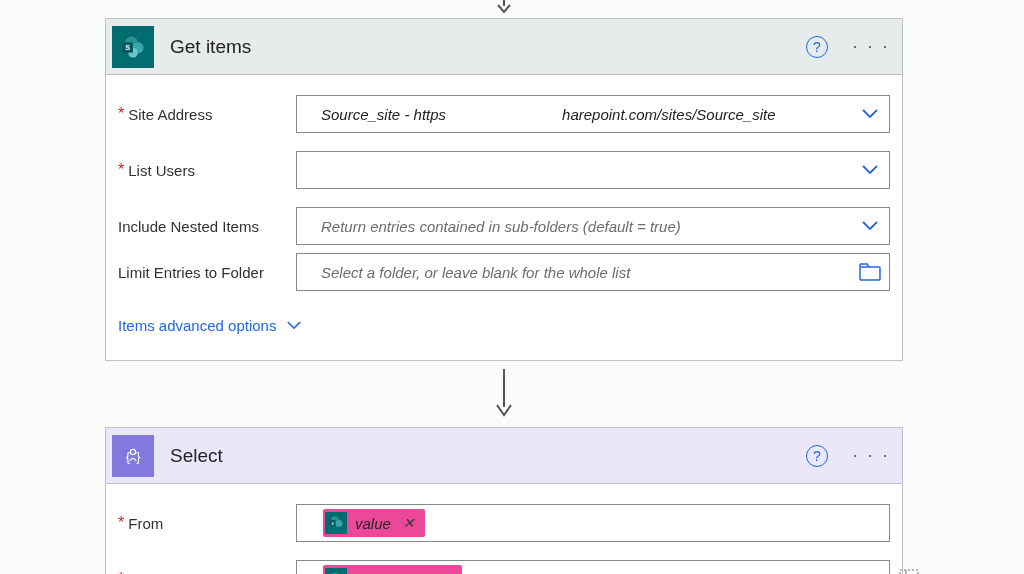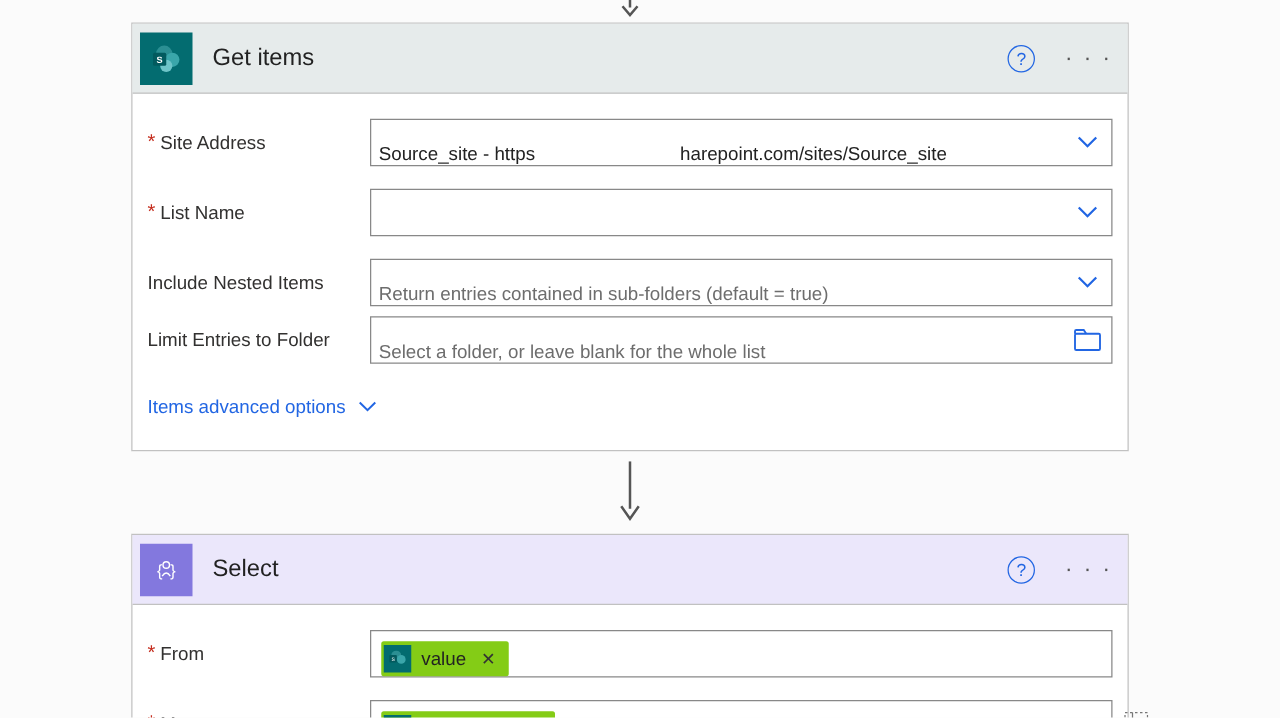--- a/index.html
+++ b/index.html
@@ -17,32 +17,32 @@
   .ic-select     { background: #8378de; }
   .hdr-title { margin-left: 16px; font-size: 19px; color: #222; font-weight: 400; flex: 1; }
   .hdr-actions { display: flex; align-items: center; gap: 24px; }
   .help-circle { width: 22px; height: 22px; border: 1.5px solid #2266e3; border-radius: 50%; color: #2266e3; font-size: 14px; display:flex; align-items:center; justify-content:center; cursor:pointer; }
   .ellipsis { color:#555; font-size: 18px; letter-spacing: 2px; cursor:pointer; }
 
   .card-body { padding: 20px 12px 16px 12px; }
   .field { display: flex; align-items: center; margin-bottom: 18px; }
   .field-label { width: 178px; font-size: 15px; color: #323130; display:flex; align-items:center; }
   .req { color: #c42b1c; font-size: 16px; margin-right: 4px; }
-  .field-input { flex: 1; height: 38px; border: 1px solid #888; background: #fff; display: flex; align-items: flex-end; padding: 0 6px; font-size: 15px; color: #222; position: relative; }
+  .field-input { flex: 1; height: 38px; border: 1px solid #888; background: #fff; display: flex; align-items: center; padding: 0 24px; font-size: 15px; color: #222; position: relative; font-style: italic; }
   .field-input.placeholder { color: #6d6d6d; }
   .drop-caret { position: absolute; right: 10px; top: 50%; transform: translateY(-50%); }
   .folder-icon { position: absolute; right: 8px; top: 50%; transform: translateY(-50%); }
   .table-icon { position: absolute; right: -30px; top: 50%; transform: translateY(-50%); }
 
   .input-text { flex: 1; white-space: nowrap; overflow: hidden; }
   .input-text .gap { display: inline-block; width: 116px; }
 
   .adv-link { color: #2266e3; font-size: 15px; padding: 8px 0 10px 0; display: inline-flex; align-items: center; cursor: pointer; }
 
-  .token { display: inline-flex; align-items: center; background: #84cc16; border-radius: 2px; height: 28px; padding: 0 6px 0 2px; margin-left: 2px; }
+  .token { display: inline-flex; align-items: center; background: #ec4899; border-radius: 2px; height: 28px; padding: 0 6px 0 2px; margin-left: 2px; }
   .token .tok-ic { width: 22px; height: 22px; background: #036c70; display:flex; align-items:center; justify-content:center; margin-right: 8px; }
   .token .tok-txt { font-size: 15px; color: #222; margin-right: 8px; }
   .token .tok-x { font-size: 14px; color: #333; cursor:pointer; padding: 0 4px; }
 
   .connector { width: 100%; display:flex; justify-content:center; padding: 8px 0; }
   .arrow-svg { display:block; }
 
   svg { display:block; }
 </style>
 </head>
@@ -88,21 +88,21 @@
           </span>
           <svg class="drop-caret" width="18" height="12" viewBox="0 0 18 12">
             <polyline points="2,2 9,9 16,2" fill="none" stroke="#2266e3" stroke-width="1.8"></polyline>
           </svg>
         </div>
       </div>
 
       <div class="field">
         <div class="field-label">
           <span class="req">*</span>
-          <span>List Name</span>
+          <span>List Users</span>
         </div>
         <div class="field-input">
           <svg class="drop-caret" width="18" height="12" viewBox="0 0 18 12">
             <polyline points="2,2 9,9 16,2" fill="none" stroke="#2266e3" stroke-width="1.8"></polyline>
           </svg>
         </div>
       </div>
 
       <div class="field" style="margin-bottom:8px;">
         <div class="field-label">

